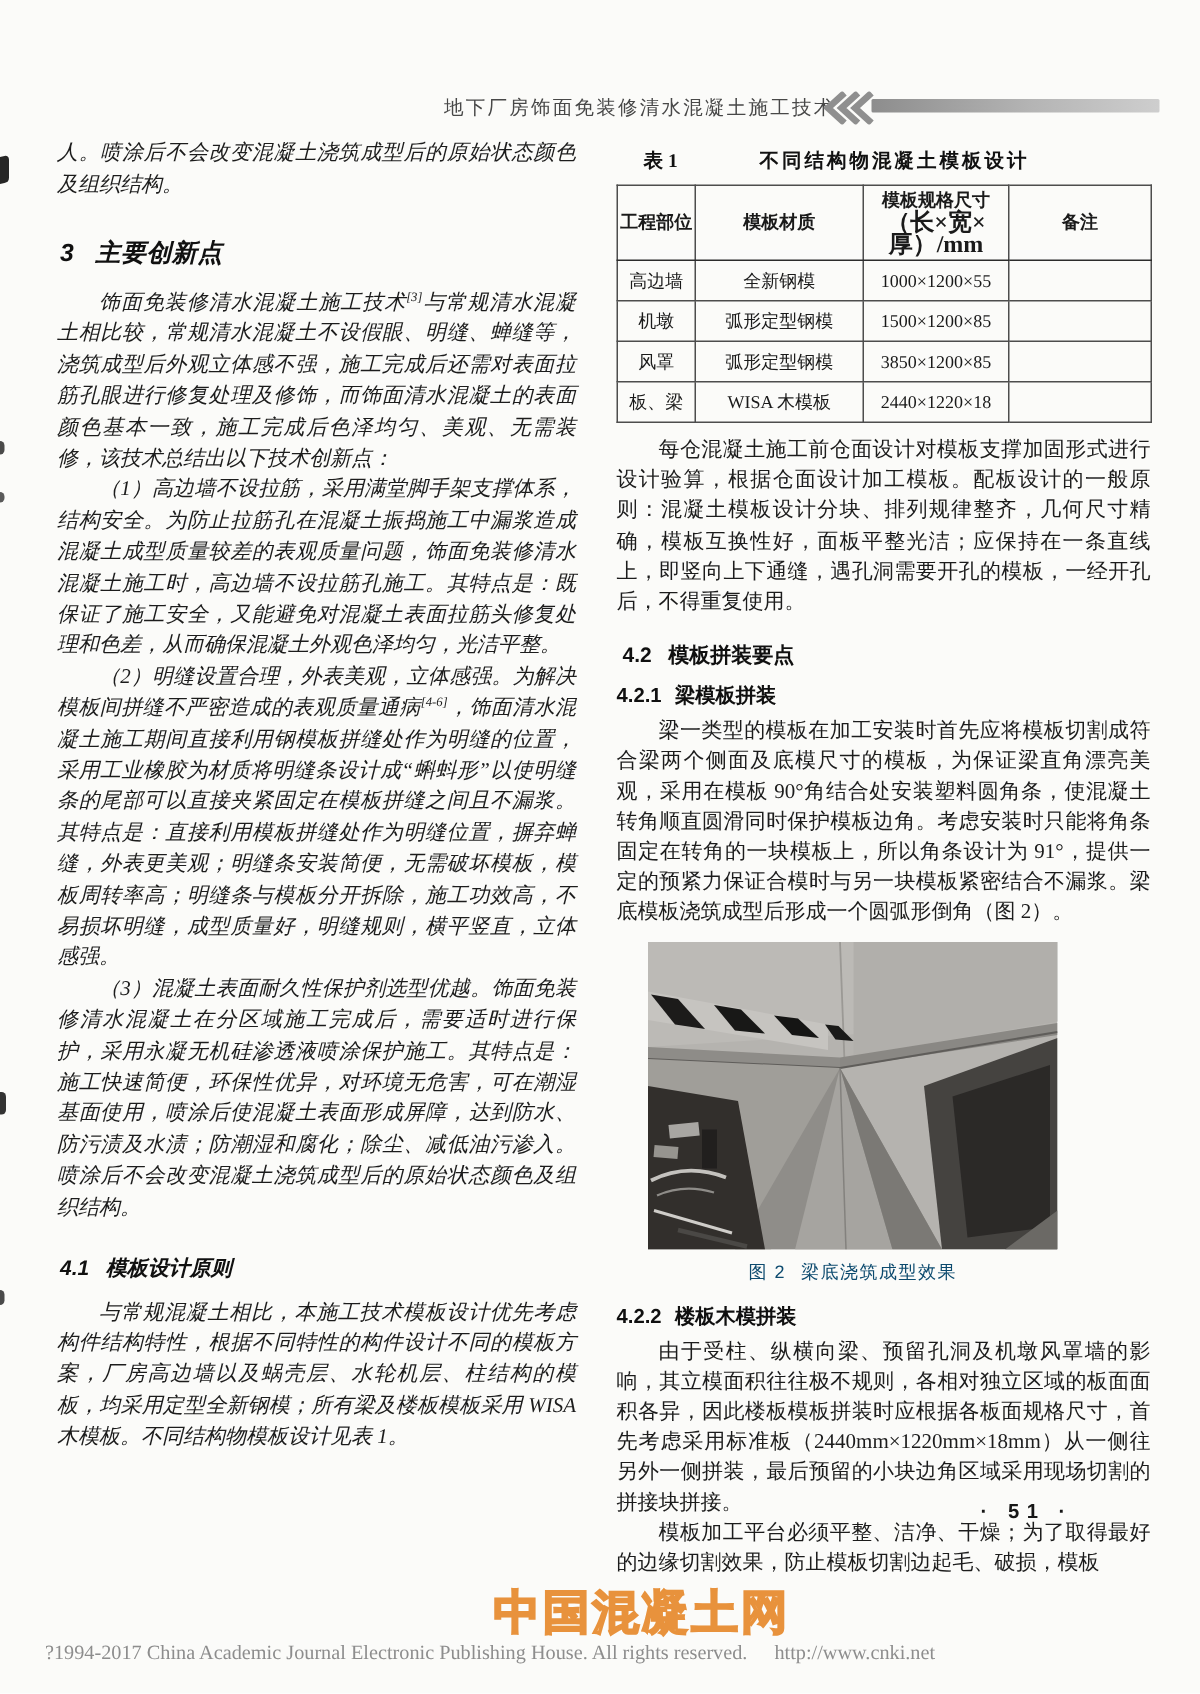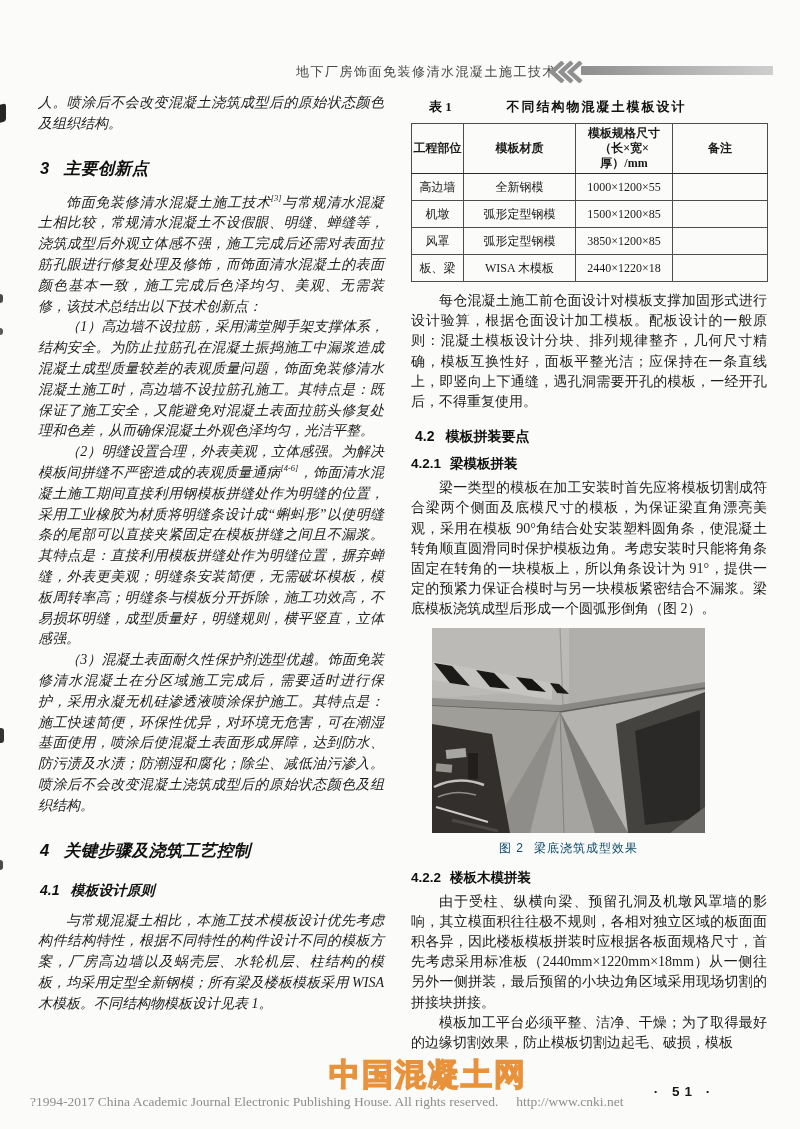--- a/index.html
+++ b/index.html
@@ -61,33 +61,33 @@
   }
   table.data-table{border:1.6px solid #2c2c2c;}
   table.data-table th,table.data-table td{
     border:1px solid #4d4d4d;text-align:center;vertical-align:middle;
     padding:2px 1px;overflow:hidden;
   }
   table.data-table thead th{
     font-weight:bold;height:40px;font-size:12px;line-height:15px;
     border-bottom:1.4px solid #2c2c2c;
   }
-  table.data-table thead .hdr-line2{font-size:12px;font-weight:bold;}
+  table.data-table thead .hdr-line2{font-size:16px;font-weight:bold;}
   table.data-table tbody td{height:22px;}
   
   .figure{margin:8px 0 4px 21px;width:273px;}
   .photo-frame{width:273px;height:205px;display:block;}
   .fig-caption{
     width:273px;text-align:center;margin-top:7px;font-size:12px;color:#0c4a6e;
     font-family:"Liberation Sans","DejaVu Sans",sans-serif;letter-spacing:1px;
   }
   .fig-caption .lbl{margin-right:10px;}
   
   .page-num{
-    position:absolute;left:612px;top:1084px;width:145px;text-align:center;
+    position:absolute;left:612px;top:1000px;width:145px;text-align:center;
     font-family:"Liberation Sans","DejaVu Sans",sans-serif;
     font-weight:bold;font-size:13.5px;letter-spacing:5px;color:#161616;
   }
   .footer{
     position:absolute;left:30px;top:1094px;width:745px;white-space:nowrap;
     font-size:13.5px;color:#8d8d8d;font-family:"Liberation Serif",serif;
   }
   .footer .url{margin-left:18px;}
   .watermark{
     position:absolute;left:329px;top:1054px;
@@ -129,21 +129,20 @@
     <h2 class="sec"><span class="num">3</span><span>主要创新点</span></h2>
 
     <p class="body indent"><span>饰面免装修清水混凝土施工技术</span><sup class="ref">[3]</sup><span>与常规清水混凝土相比较，常规清水混凝土不设假眼、明缝、蝉缝等，浇筑成型后外观立体感不强，施工完成后还需对表面拉筋孔眼进行修复处理及修饰，而饰面清水混凝土的表面颜色基本一致，施工完成后色泽均匀、美观、无需装修，该技术总结出以下技术创新点：</span></p>
 
     <p class="body indent">（1）高边墙不设拉筋，采用满堂脚手架支撑体系，结构安全。为防止拉筋孔在混凝土振捣施工中漏浆造成混凝土成型质量较差的表观质量问题，饰面免装修清水混凝土施工时，高边墙不设拉筋孔施工。其特点是：既保证了施工安全，又能避免对混凝土表面拉筋头修复处理和色差，从而确保混凝土外观色泽均匀，光洁平整。</p>
 
     <p class="body indent"><span>（2）明缝设置合理，外表美观，立体感强。为解决模板间拼缝不严密造成的表观质量通病</span><sup class="ref">[4-6]</sup><span>，饰面清水混凝土施工期间直接利用钢模板拼缝处作为明缝的位置，采用工业橡胶为材质将明缝条设计成“蝌蚪形”以使明缝条的尾部可以直接夹紧固定在模板拼缝之间且不漏浆。其特点是：直接利用模板拼缝处作为明缝位置，摒弃蝉缝，外表更美观；明缝条安装简便，无需破坏模板，模板周转率高；明缝条与模板分开拆除，施工功效高，不易损坏明缝，成型质量好，明缝规则，横平竖直，立体感强。</span></p>
 
     <p class="body indent">（3）混凝土表面耐久性保护剂选型优越。饰面免装修清水混凝土在分区域施工完成后，需要适时进行保护，采用永凝无机硅渗透液喷涂保护施工。其特点是：施工快速简便，环保性优异，对环境无危害，可在潮湿基面使用，喷涂后使混凝土表面形成屏障，达到防水、防污渍及水渍；防潮湿和腐化；除尘、减低油污渗入。喷涂后不会改变混凝土浇筑成型后的原始状态颜色及组织结构。</p>
 
-    <h2 class="sec"><span class="num">4</span><span>关键步骤及浇筑工艺控制</span></h2>
 
     <h3 class="subsec"><span class="num">4.1</span><span>模板设计原则</span></h3>
 
     <p class="body indent">与常规混凝土相比，本施工技术模板设计优先考虑构件结构特性，根据不同特性的构件设计不同的模板方案，厂房高边墙以及蜗壳层、水轮机层、柱结构的模板，均采用定型全新钢模；所有梁及楼板模板采用 WISA 木模板。不同结构物模板设计见表 1。</p>
   </div>
 
   <div class="col col-right">
 
     <div class="tbl-caption">
       <span class="lbl">表 1</span>

